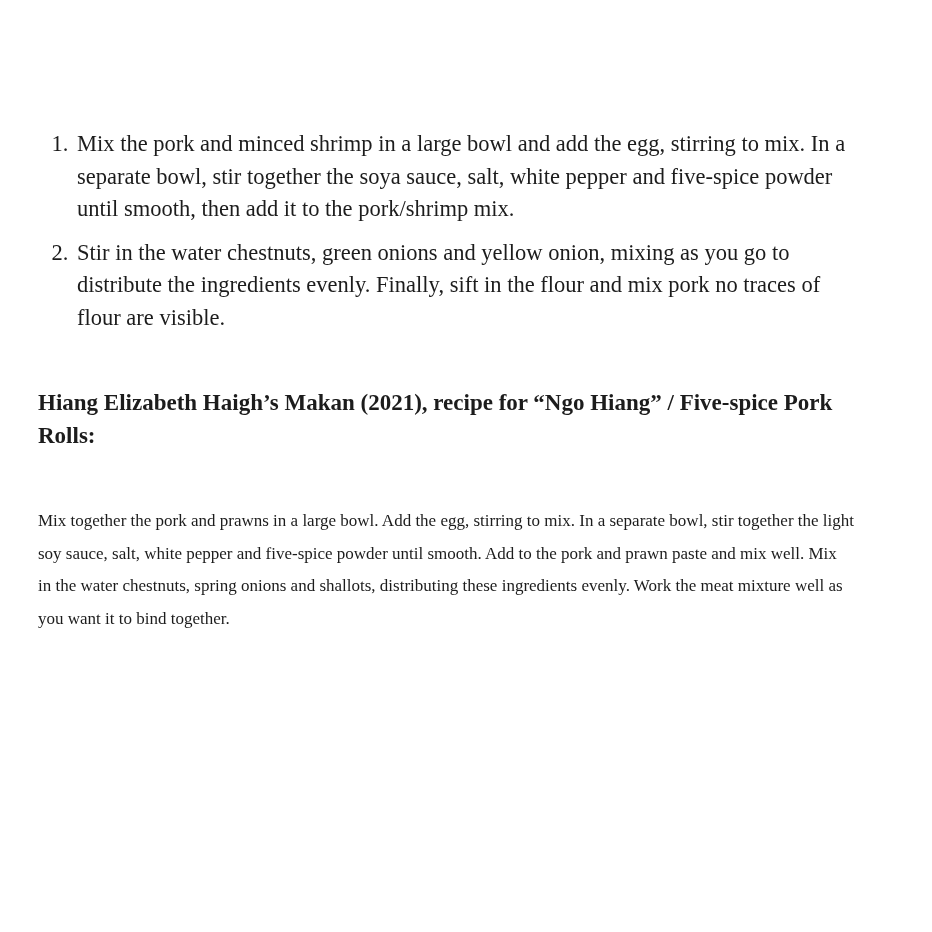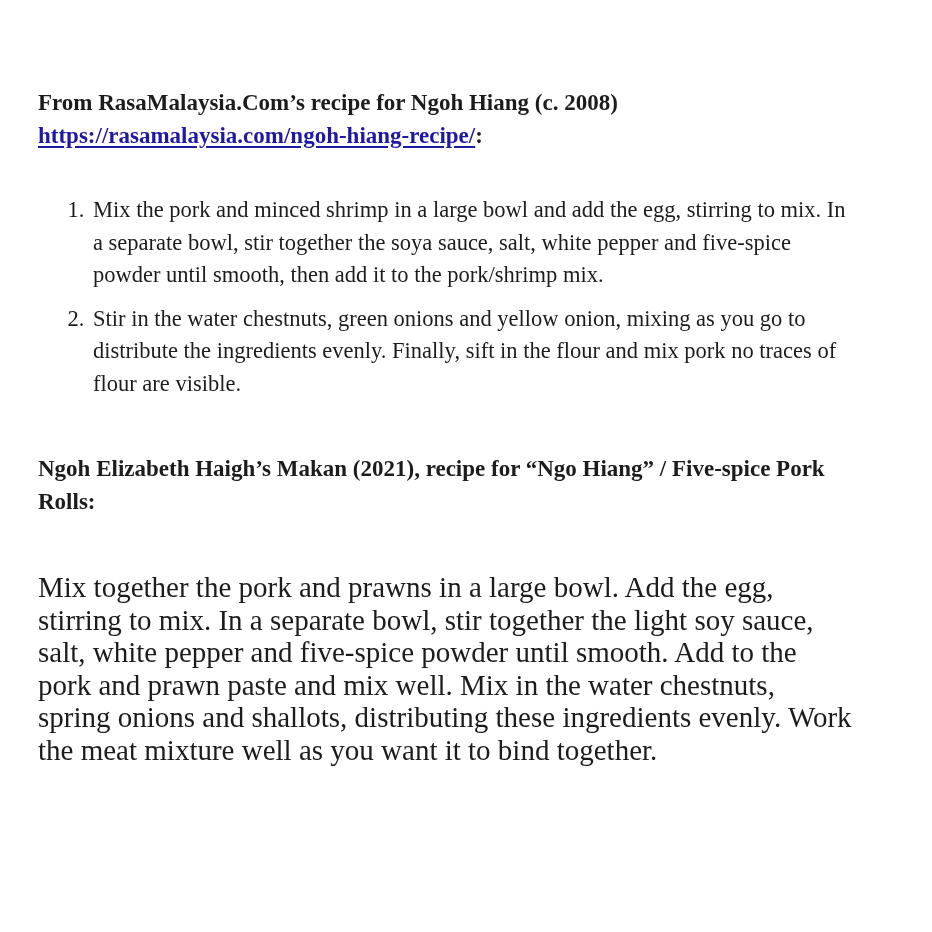--- a/index.html
+++ b/index.html
@@ -41,50 +41,44 @@
     color: #1c1c1c;
     font-weight: bold;
   }
   ol.steps {
     margin: 42px 0 0 0;
     padding: 0 0 0 36px;
     font-size: 22.5px;
     line-height: 32.5px;
   }
   ol.steps li {
-    margin: 0 0 11px 16px;
+    margin: 0 0 11px 0;
     padding-left: 3px;
   }
   .heading-2 {
     margin-top: 52px;
   }
   .heading-2 .book-title {
   }
   p.body-para {
-    font-size: 29px;
+    font-size: 17px;
     line-height: 32.5px;
     margin: 53px 0 0 0;
   }
 </style>
 </head>
 <body>
 
 <div class="page">
 
-  <h2 class="heading">
-    <span class="line">From RasaMalaysia.Com’s recipe for Ngoh Hiang (c. 2008)</span>
-    <span class="line">
-      <a class="recipe-link" href="#">https://rasamalaysia.com/ngoh-hiang-recipe/</a><span class="link-suffix">:</span>
-    </span>
-  </h2>
 
   <ol class="steps">
     <li>Mix the pork and minced shrimp in a large bowl and add the egg, stirring to mix. In a separate bowl, stir together the soya sauce, salt, white pepper and five-spice powder until smooth, then add it to the pork/shrimp mix.</li>
     <li>Stir in the water chestnuts, green onions and yellow onion, mixing as you go to distribute the ingredients evenly. Finally, sift in the flour and mix pork no traces of flour are visible.</li>
   </ol>
 
   <h2 class="heading heading-2">
-    <span>Ngoh Elizabeth Haigh’s </span><span class="book-title">Makan</span><span> (2021), recipe for “Ngo Hiang” / Five-spice Pork Rolls:</span>
+    <span>Hiang Elizabeth Haigh’s </span><span class="book-title">Makan</span><span> (2021), recipe for “Ngo Hiang” / Five-spice Pork Rolls:</span>
   </h2>
 
   <p class="body-para">Mix together the pork and prawns in a large bowl. Add the egg, stirring to mix. In a separate bowl, stir together the light soy sauce, salt, white pepper and five-spice powder until smooth. Add to the pork and prawn paste and mix well. Mix in the water chestnuts, spring onions and shallots, distributing these ingredients evenly. Work the meat mixture well as you want it to bind together.</p>
 
 </div>
 
 </body></html>

